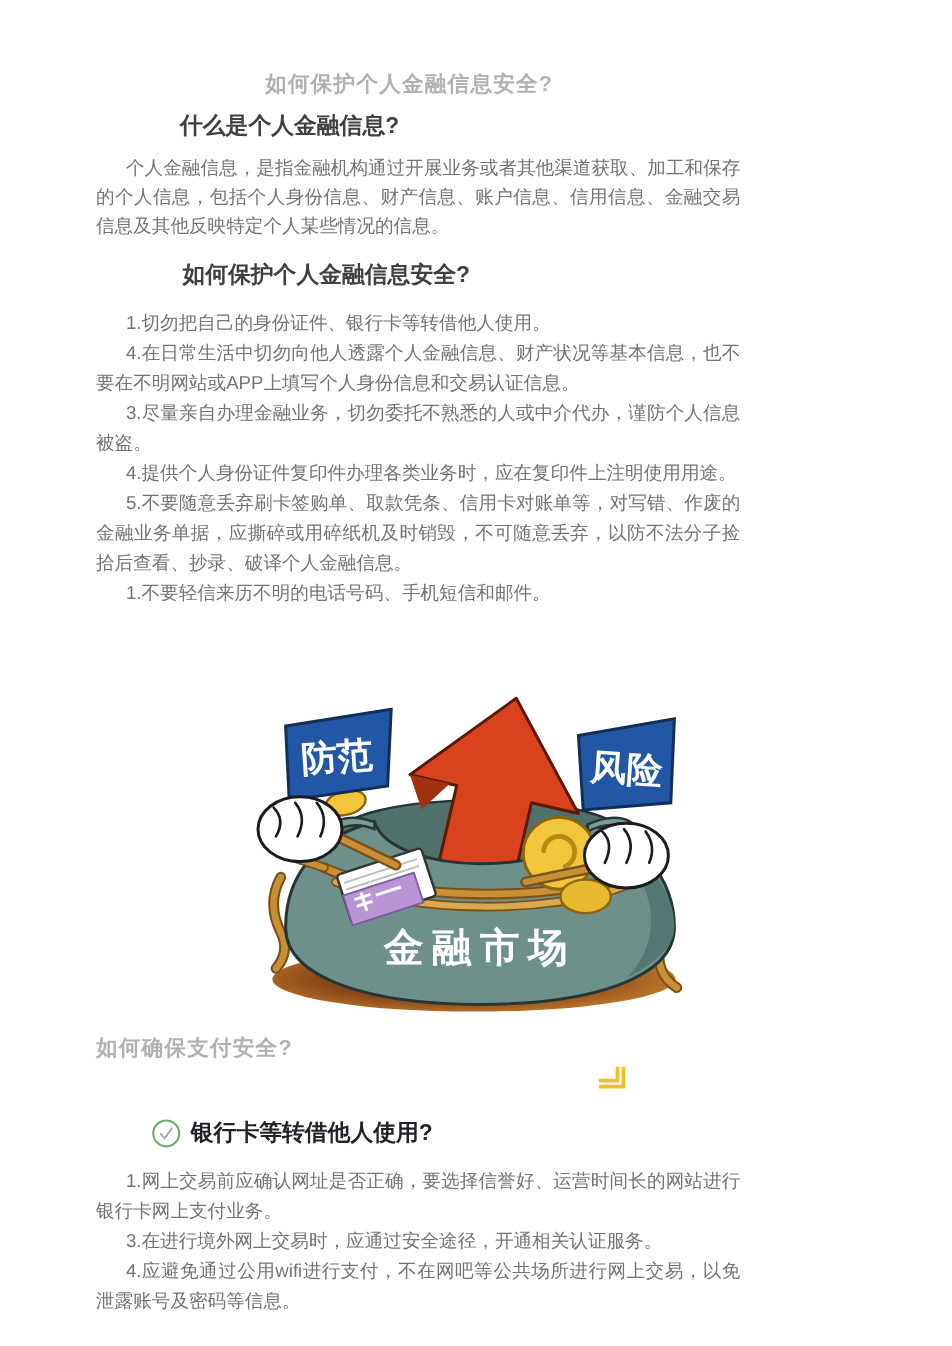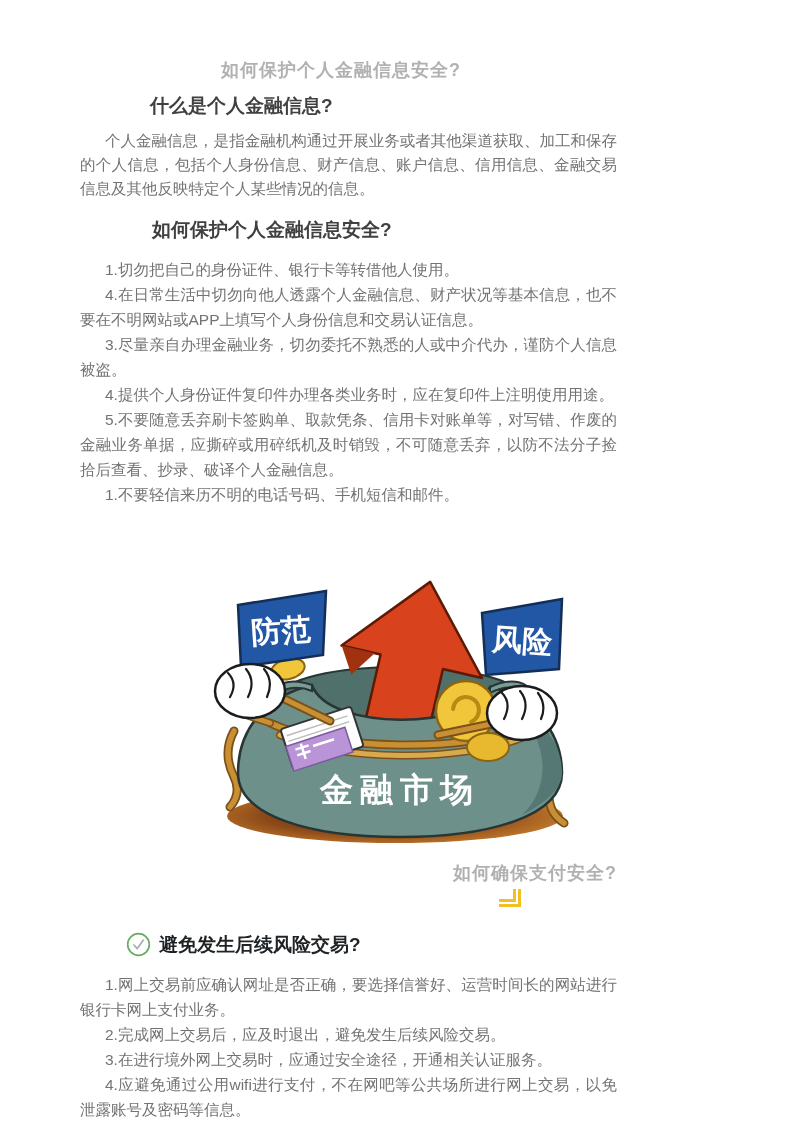--- a/index.html
+++ b/index.html
@@ -10,21 +10,21 @@
     overflow:hidden;
     font-family:"Liberation Sans","DejaVu Sans",sans-serif;
     color:#35494f;
   }
   .content{padding:0 77px 0 80px;}
   .gray-title{
     font-size:18px;font-weight:600;color:#b1b1b1;
     letter-spacing:1px;line-height:25px;margin:0;
   }
   .gray-title.first{padding-top:58px;margin-left:141px;}
-  .gray-title.second{text-align:right;margin-top:12px;}
+  .gray-title.second{text-align:left;margin-top:12px;}
   .sec-heading{
     font-size:19px;font-weight:bold;color:#404040;
     line-height:24px;margin:0;
   }
   .h-what{margin:11px 0 0 70px;}
   .h-protect{margin:17px 0 0 72px;}
   .body-par{
     font-size:15.5px;line-height:24px;color:#737373;
     text-indent:25px;margin:11px 0 0 0;text-align:justify;
   }
@@ -160,24 +160,23 @@
         <path d="M24.5,1 V17.5 H4" fill="none" stroke="#f2bf24" stroke-width="3"></path>
         <path d="M19.5,1 V12.5 H4" fill="none" stroke="#f2bf24" stroke-width="3"></path>
       </svg>
     </div>
 
     <div class="subsection-header">
       <svg width="25" height="25" viewBox="0 0 25 25">
         <circle cx="12.5" cy="12.5" r="10.8" fill="none" stroke="#6aab66" stroke-width="1.7"></circle>
         <path d="M8,13 l3.2,3.6 l6-8.4" fill="none" stroke="#a9adad" stroke-width="1.7" stroke-linecap="round" stroke-linejoin="round"></path>
       </svg>
-      <span class="hd">避免发生后续风险交易?</span>
+      <span class="hd">银行卡等转借他人使用?</span>
     </div>
 
     <ul class="item-list bottom-list">
       <li>1.网上交易前应确认网址是否正确，要选择信誉好、运营时间长的网站进行银行卡网上支付业务。</li>
-      <li>2.完成网上交易后，应及时退出，避免发生后续风险交易。</li>
       <li>3.在进行境外网上交易时，应通过安全途径，开通相关认证服务。</li>
       <li>4.应避免通过公用wifi进行支付，不在网吧等公共场所进行网上交易，以免泄露账号及密码等信息。</li>
     </ul>
 
   </div>
 </div>
 
 </body></html>

